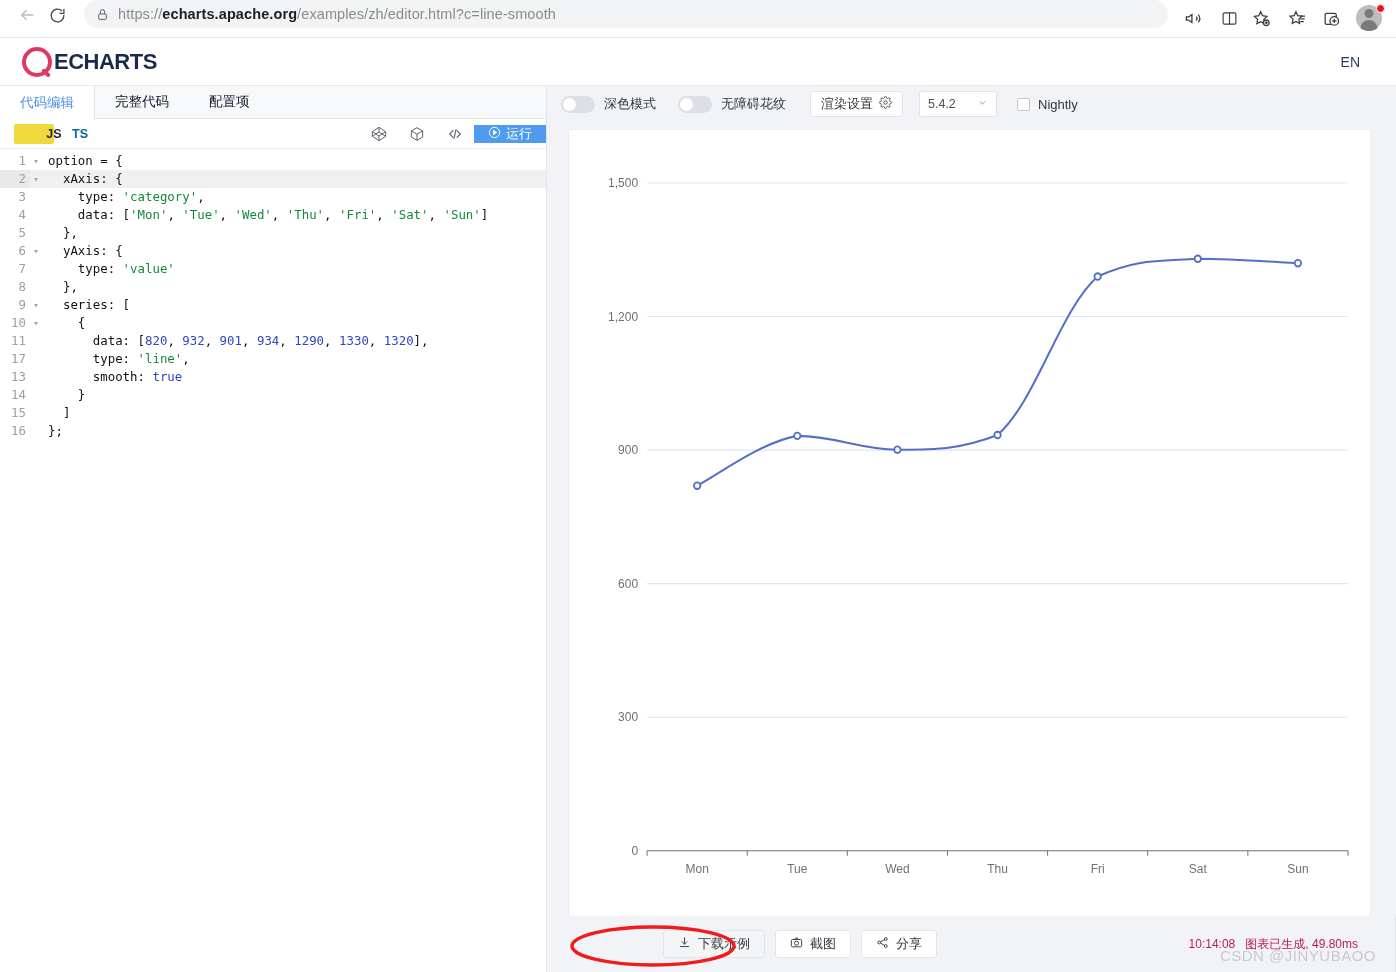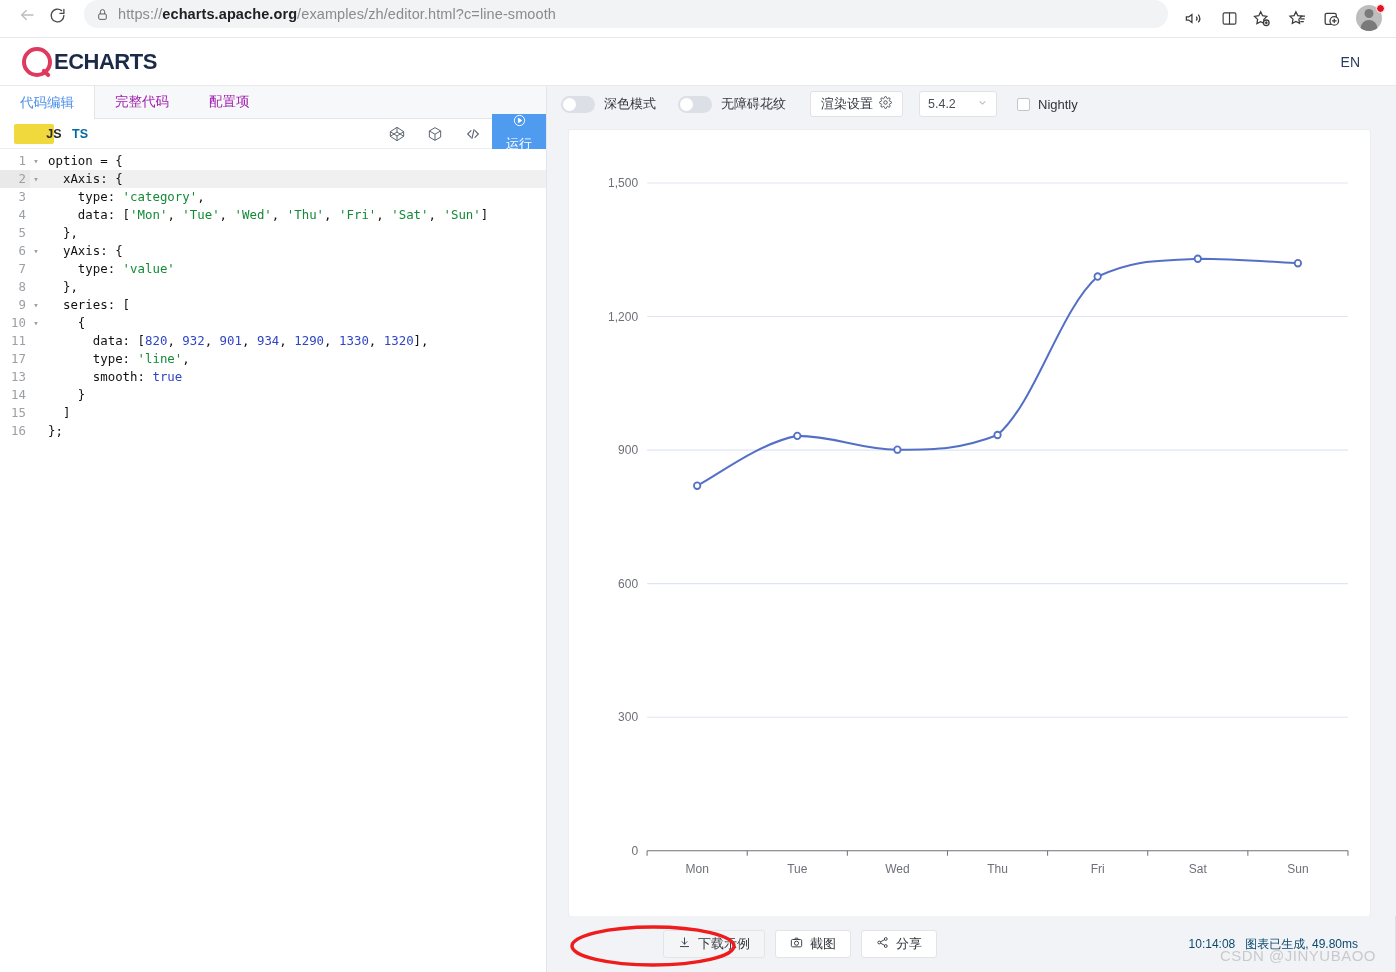--- a/index.html
+++ b/index.html
@@ -112,21 +112,21 @@
     width: 547px; flex: 0 0 547px;
     display: flex; flex-direction: column;
     background: #fff; border-right: 1px solid #e3e5e9;
   }
   .editor-tabs {
     height: 33px; display: flex; align-items: stretch;
     background: #f7f8fa; border-bottom: 1px solid #e3e5e9;
   }
   .etab {
     padding: 0 20px; display: flex; align-items: center;
-    font-size: 13.5px; color: #a21caf;
+    font-size: 13.5px; color: #0f172a;
   }
   .etab.active {
     background: #fff; color: #4e90e8;
     border-right: 1px solid #e3e5e9;
     margin-bottom: -1px;
   }
   .editor-toolbar {
     height: 30px; display: flex; align-items: stretch;
     background: #fff; border-bottom: 1px solid #eceef1;
   }
@@ -143,21 +143,21 @@
   }
   .tool-icons { margin-left: auto; display: flex; align-items: center; }
   .tool-ico {
     width: 38px; height: 30px;
     display: flex; align-items: center; justify-content: center;
     color: #5c6370;
   }
   .run-btn {
     background: #4e9bf0; color: #fff;
     display: flex; align-items: center; gap: 5px;
-    padding: 0 14px; font-size: 13px; flex-direction: column;
+    padding: 0 14px; font-size: 13px;
   }
   .code-area {
     flex: 1 1 auto; overflow: hidden;
     font-family: "DejaVu Sans Mono", "Liberation Mono", monospace;
     font-size: 12.4px; line-height: 18px;
     padding-top: 3px; position: relative; background: #fff;
   }
   .code-line { display: flex; height: 18px; white-space: pre; }
   .code-line.hl { background: #f0f0f0; }
   .ln {
@@ -229,21 +229,21 @@
   }
   .act-group { display: flex; align-items: center; gap: 10px; margin-left: 92px; }
   .act-btn {
     height: 28px; background: #fff; border: 1px solid #e2e4e8;
     border-radius: 3px; display: flex; align-items: center; gap: 7px;
     padding: 0 14px; font-size: 13px; color: #31353b;
   }
   .act-btn.ghost { background: #f4f5f7; }
   .status {
     margin-left: auto; display: flex; align-items: center; gap: 10px;
-    font-size: 12px; color: #0c4a6e; padding-right: 14px;
+    font-size: 12px; color: #be185d; padding-right: 14px;
   }
   .annot-ellipse {
     position: absolute; left: 20px; top: 8px;
     width: 172px; height: 44px; pointer-events: none;
   }
   .watermark {
     position: absolute; right: 20px; bottom: 8px;
     font-size: 15px; color: rgba(150,150,150,0.45);
     letter-spacing: .5px; white-space: nowrap;
     font-family: "Liberation Sans", sans-serif;

